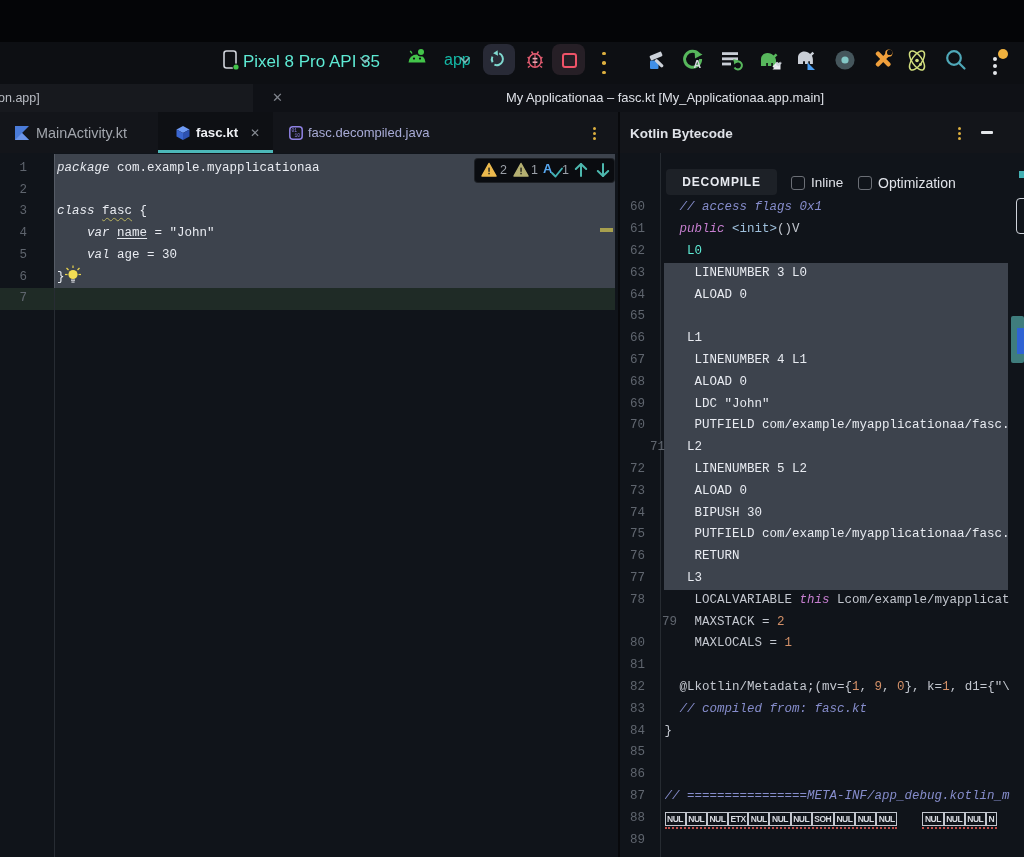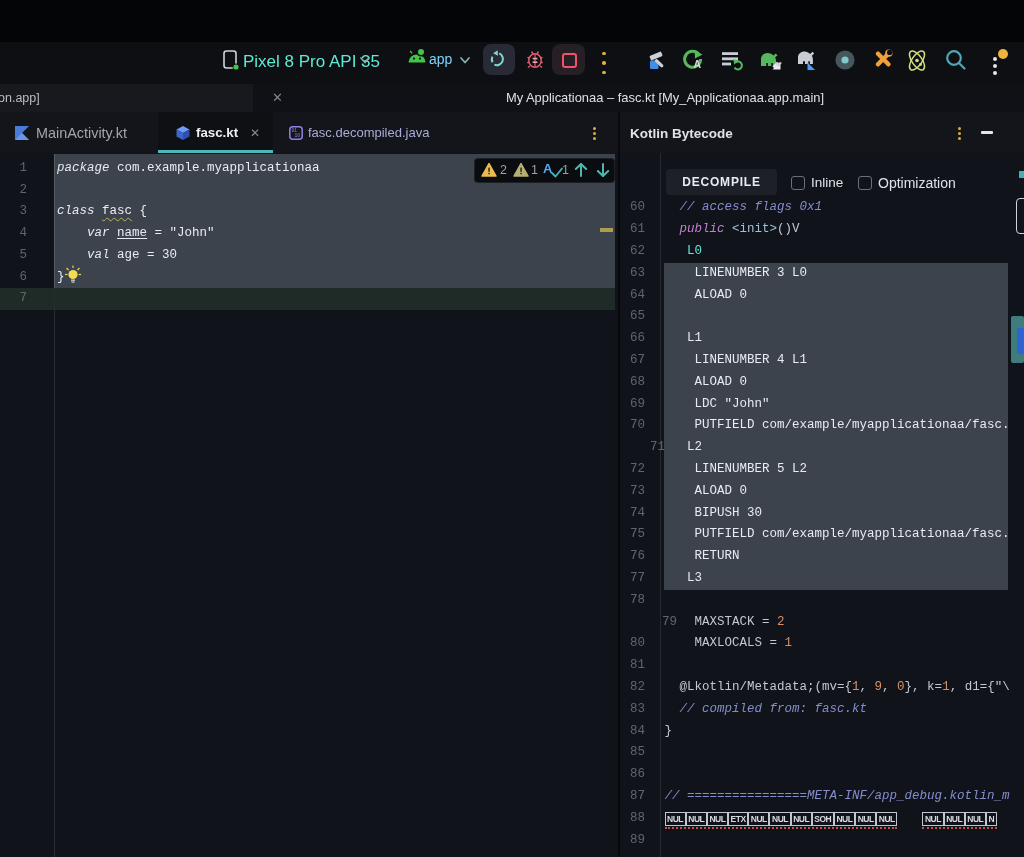--- a/index.html
+++ b/index.html
@@ -22,21 +22,21 @@
 <polyline points="3,5 7,9.5 11,5" fill="none" stroke="#7fb6b6" stroke-width="1.7" stroke-linecap="round" stroke-linejoin="round"></polyline>
   </svg>
 <svg class="a" style="left:406px;top:47px" width="22" height="22" viewBox="0 0 22 22">
 <path d="M2.5 15.5 a8.5 8 0 0 1 17 0 z" fill="#43c54a"></path>
 <line x1="6" y1="6.5" x2="4.3" y2="3.8" stroke="#43c54a" stroke-width="1.4"></line>
 <line x1="16" y1="6.5" x2="17.7" y2="3.8" stroke="#43c54a" stroke-width="1.4"></line>
 <circle cx="8" cy="11.6" r="1.1" fill="#0d0f13"></circle>
     <circle cx="14" cy="11.6" r="1.1" fill="#0d0f13"></circle>
 </svg>
 <div class="a" style="left:418px;top:49px;width:6px;height:6px;border-radius:50%;background:#43c54a;box-shadow:0 0 0 1.5px #0d0f13"></div>
-<div class="a" style="left:429px;top:51px;font-size:14px;color:#7dd3fc">app</div>
+<div class="a" style="left:444px;top:51px;font-size:16px;color:#14b8a6">app</div>
 <svg class="a" style="left:458px;top:53px" width="14" height="14" viewBox="0 0 14 14">
 <polyline points="3,5 7,9.5 11,5" fill="none" stroke="#7fb6b6" stroke-width="1.7" stroke-linecap="round" stroke-linejoin="round"></polyline>
   </svg>
 <div class="a" style="left:483px;top:44px;width:32px;height:31px;border-radius:8px;background:#282a36"></div>
 <svg class="a" style="left:487px;top:48px" width="22" height="22" viewBox="0 0 22 22">
 <g fill="none" stroke="#7fd8cf" stroke-width="2">
 <path d="M 12.2 5.4 A 6 6 0 1 1 7.4 16.7"></path>
 <path d="M 5.6 14.2 A 6 6 0 0 1 5.4 8.6"></path>
 </g>
 <polygon points="10.6,2.2 11.0,7.8 6.1,5.2" fill="#7fd8cf"></polygon>
@@ -260,20 +260,21 @@
 <div class="a m" style="left:0;top:218.7px;line-height:21.8px;color:#e8ebf1">    ALOAD 0</div>
 <div class="a m" style="left:0;top:240.5px;line-height:21.8px;color:#e8ebf1">    LDC "John"</div>
 <div class="a m" style="left:0;top:262.3px;line-height:21.8px;color:#e8ebf1">    PUTFIELD com/example/myapplicationaa/fasc.</div>
 <div class="a m" style="left:0;top:284.1px;line-height:21.8px;color:#e8ebf1">   L2</div>
 <div class="a m" style="left:0;top:305.9px;line-height:21.8px;color:#e8ebf1">    LINENUMBER 5 L2</div>
 <div class="a m" style="left:0;top:327.7px;line-height:21.8px;color:#e8ebf1">    ALOAD 0</div>
 <div class="a m" style="left:0;top:349.5px;line-height:21.8px;color:#e8ebf1">    BIPUSH 30</div>
 <div class="a m" style="left:0;top:371.3px;line-height:21.8px;color:#e8ebf1">    PUTFIELD com/example/myapplicationaa/fasc.</div>
 <div class="a m" style="left:0;top:393.1px;line-height:21.8px;color:#e8ebf1">    RETURN</div>
 <div class="a m" style="left:0;top:414.9px;line-height:21.8px;color:#e8ebf1">   L3</div>
+<div class="a m" style="left:0;top:436.7px;line-height:21.8px;color:#c3c7cf">    LOCALVARIABLE <i style="color:#c77fd0">this</i> Lcom/example/myapplicat</div>
 <div class="a m" style="left:0;top:458.5px;line-height:21.8px;color:#c3c7cf">    MAXSTACK = <span style="color:#d39068">2</span></div>
 <div class="a m" style="left:0;top:480.3px;line-height:21.8px;color:#c3c7cf">    MAXLOCALS = <span style="color:#d39068">1</span></div>
 <div class="a m" style="left:0;top:523.9px;line-height:21.8px;color:#c3c7cf">  @Lkotlin/Metadata;(mv={<span style="color:#d39068">1</span>, <span style="color:#d39068">9</span>, <span style="color:#d39068">0</span>}, k=<span style="color:#d39068">1</span>, d1={"\</div>
 <div class="a m" style="left:0;top:545.7px;line-height:21.8px;color:#c3c7cf">  <i style="color:#868dcc">// compiled from: fasc.kt</i></div>
 <div class="a m" style="left:0;top:567.5px;line-height:21.8px;color:#c3c7cf">}</div>
 <div class="a m" style="left:0;top:632.9px;line-height:21.8px;color:#c3c7cf"><i style="color:#868dcc">// ================META-INF/app_debug.kotlin_m</i></div>
 <div class="a" style="left:0;top:657.7px;height:16px;display:flex;align-items:center;white-space:nowrap">
       <span style="border-bottom:2px dotted #c4524e;padding-bottom:1px;flex-shrink:0"><span style="display:inline-block;border:1px solid #c2c6ce;color:#d7dae0;font-size:8.5px;line-height:11px;padding:0.5px 1.6px;letter-spacing:-0.5px;font-family:'Liberation Sans',sans-serif;font-weight:bold">NUL</span><span style="display:inline-block;border:1px solid #c2c6ce;color:#d7dae0;font-size:8.5px;line-height:11px;padding:0.5px 1.6px;letter-spacing:-0.5px;font-family:'Liberation Sans',sans-serif;font-weight:bold">NUL</span><span style="display:inline-block;border:1px solid #c2c6ce;color:#d7dae0;font-size:8.5px;line-height:11px;padding:0.5px 1.6px;letter-spacing:-0.5px;font-family:'Liberation Sans',sans-serif;font-weight:bold">NUL</span><span style="display:inline-block;border:1px solid #c2c6ce;color:#d7dae0;font-size:8.5px;line-height:11px;padding:0.5px 1.6px;letter-spacing:-0.5px;font-family:'Liberation Sans',sans-serif;font-weight:bold">ETX</span><span style="display:inline-block;border:1px solid #c2c6ce;color:#d7dae0;font-size:8.5px;line-height:11px;padding:0.5px 1.6px;letter-spacing:-0.5px;font-family:'Liberation Sans',sans-serif;font-weight:bold">NUL</span><span style="display:inline-block;border:1px solid #c2c6ce;color:#d7dae0;font-size:8.5px;line-height:11px;padding:0.5px 1.6px;letter-spacing:-0.5px;font-family:'Liberation Sans',sans-serif;font-weight:bold">NUL</span><span style="display:inline-block;border:1px solid #c2c6ce;color:#d7dae0;font-size:8.5px;line-height:11px;padding:0.5px 1.6px;letter-spacing:-0.5px;font-family:'Liberation Sans',sans-serif;font-weight:bold">NUL</span><span style="display:inline-block;border:1px solid #c2c6ce;color:#d7dae0;font-size:8.5px;line-height:11px;padding:0.5px 1.6px;letter-spacing:-0.5px;font-family:'Liberation Sans',sans-serif;font-weight:bold">SOH</span><span style="display:inline-block;border:1px solid #c2c6ce;color:#d7dae0;font-size:8.5px;line-height:11px;padding:0.5px 1.6px;letter-spacing:-0.5px;font-family:'Liberation Sans',sans-serif;font-weight:bold">NUL</span><span style="display:inline-block;border:1px solid #c2c6ce;color:#d7dae0;font-size:8.5px;line-height:11px;padding:0.5px 1.6px;letter-spacing:-0.5px;font-family:'Liberation Sans',sans-serif;font-weight:bold">NUL</span><span style="display:inline-block;border:1px solid #c2c6ce;color:#d7dae0;font-size:8.5px;line-height:11px;padding:0.5px 1.6px;letter-spacing:-0.5px;font-family:'Liberation Sans',sans-serif;font-weight:bold">NUL</span></span>
       <span style="display:inline-block;width:25px;flex-shrink:0"></span>
       <span style="border-bottom:2px dotted #c4524e;padding-bottom:1px;flex-shrink:0"><span style="display:inline-block;border:1px solid #c2c6ce;color:#d7dae0;font-size:8.5px;line-height:11px;padding:0.5px 1.6px;letter-spacing:-0.5px;font-family:'Liberation Sans',sans-serif;font-weight:bold">NUL</span><span style="display:inline-block;border:1px solid #c2c6ce;color:#d7dae0;font-size:8.5px;line-height:11px;padding:0.5px 1.6px;letter-spacing:-0.5px;font-family:'Liberation Sans',sans-serif;font-weight:bold">NUL</span><span style="display:inline-block;border:1px solid #c2c6ce;color:#d7dae0;font-size:8.5px;line-height:11px;padding:0.5px 1.6px;letter-spacing:-0.5px;font-family:'Liberation Sans',sans-serif;font-weight:bold">NUL</span><span style="display:inline-block;border:1px solid #c2c6ce;color:#d7dae0;font-size:8.5px;line-height:11px;padding:0.5px 1.6px;letter-spacing:-0.5px;font-family:'Liberation Sans',sans-serif;font-weight:bold">N</span></span>

